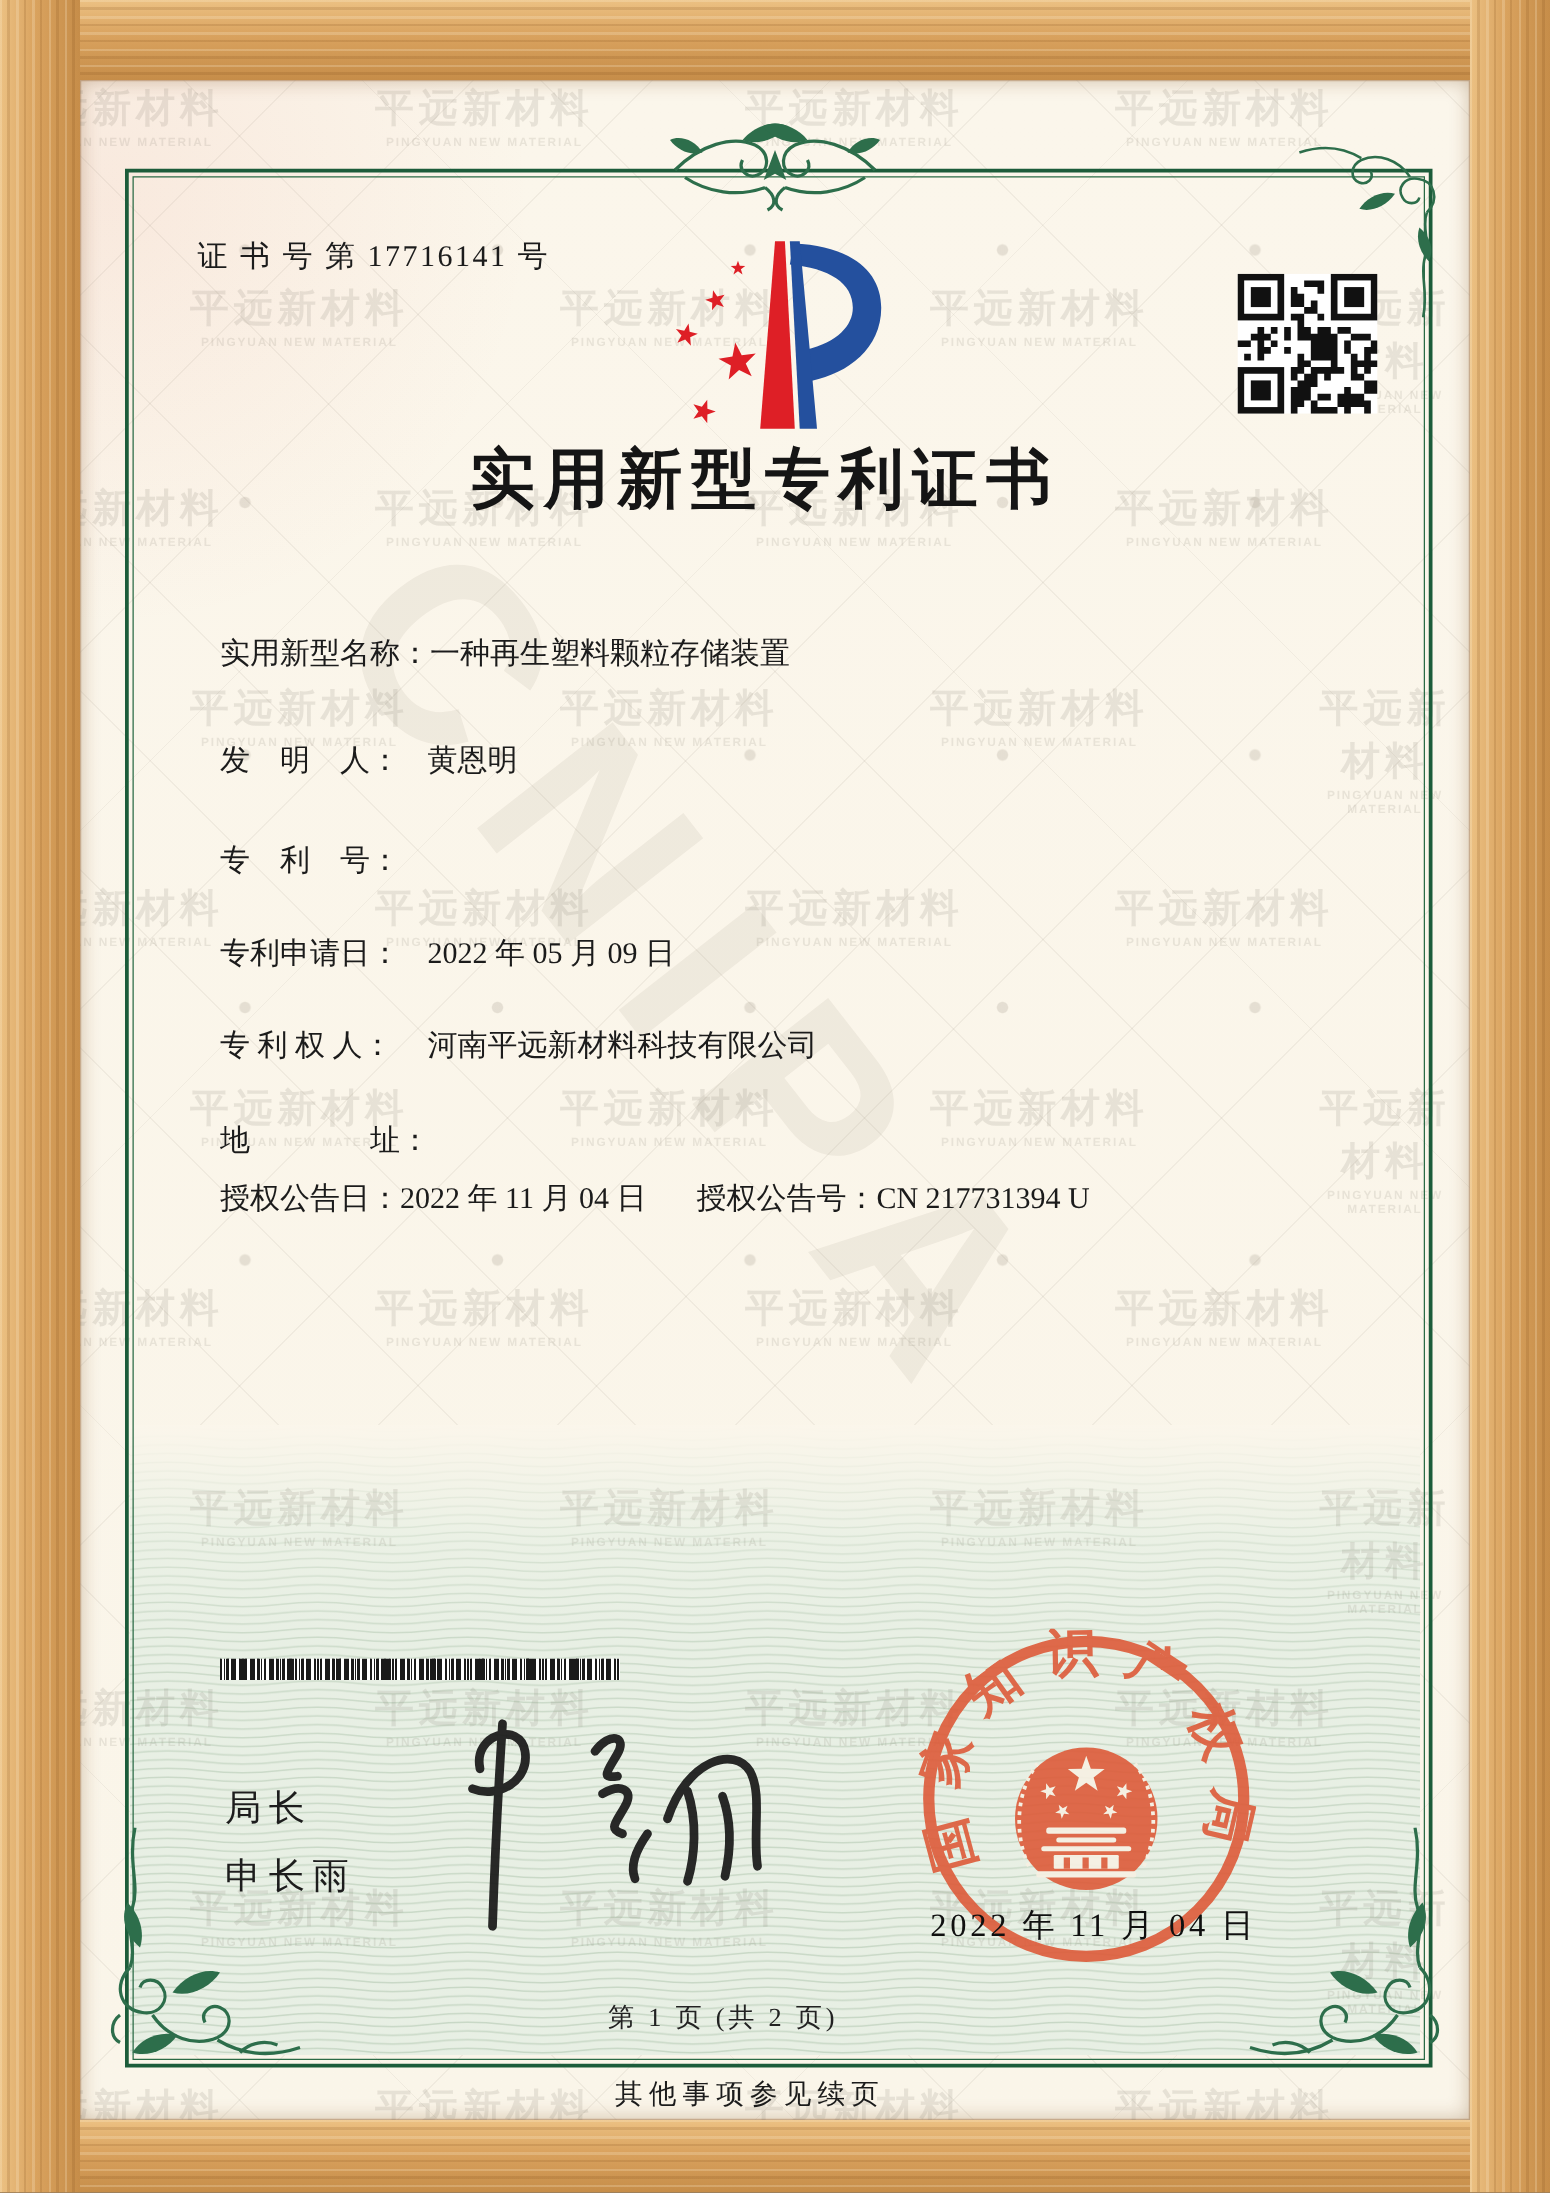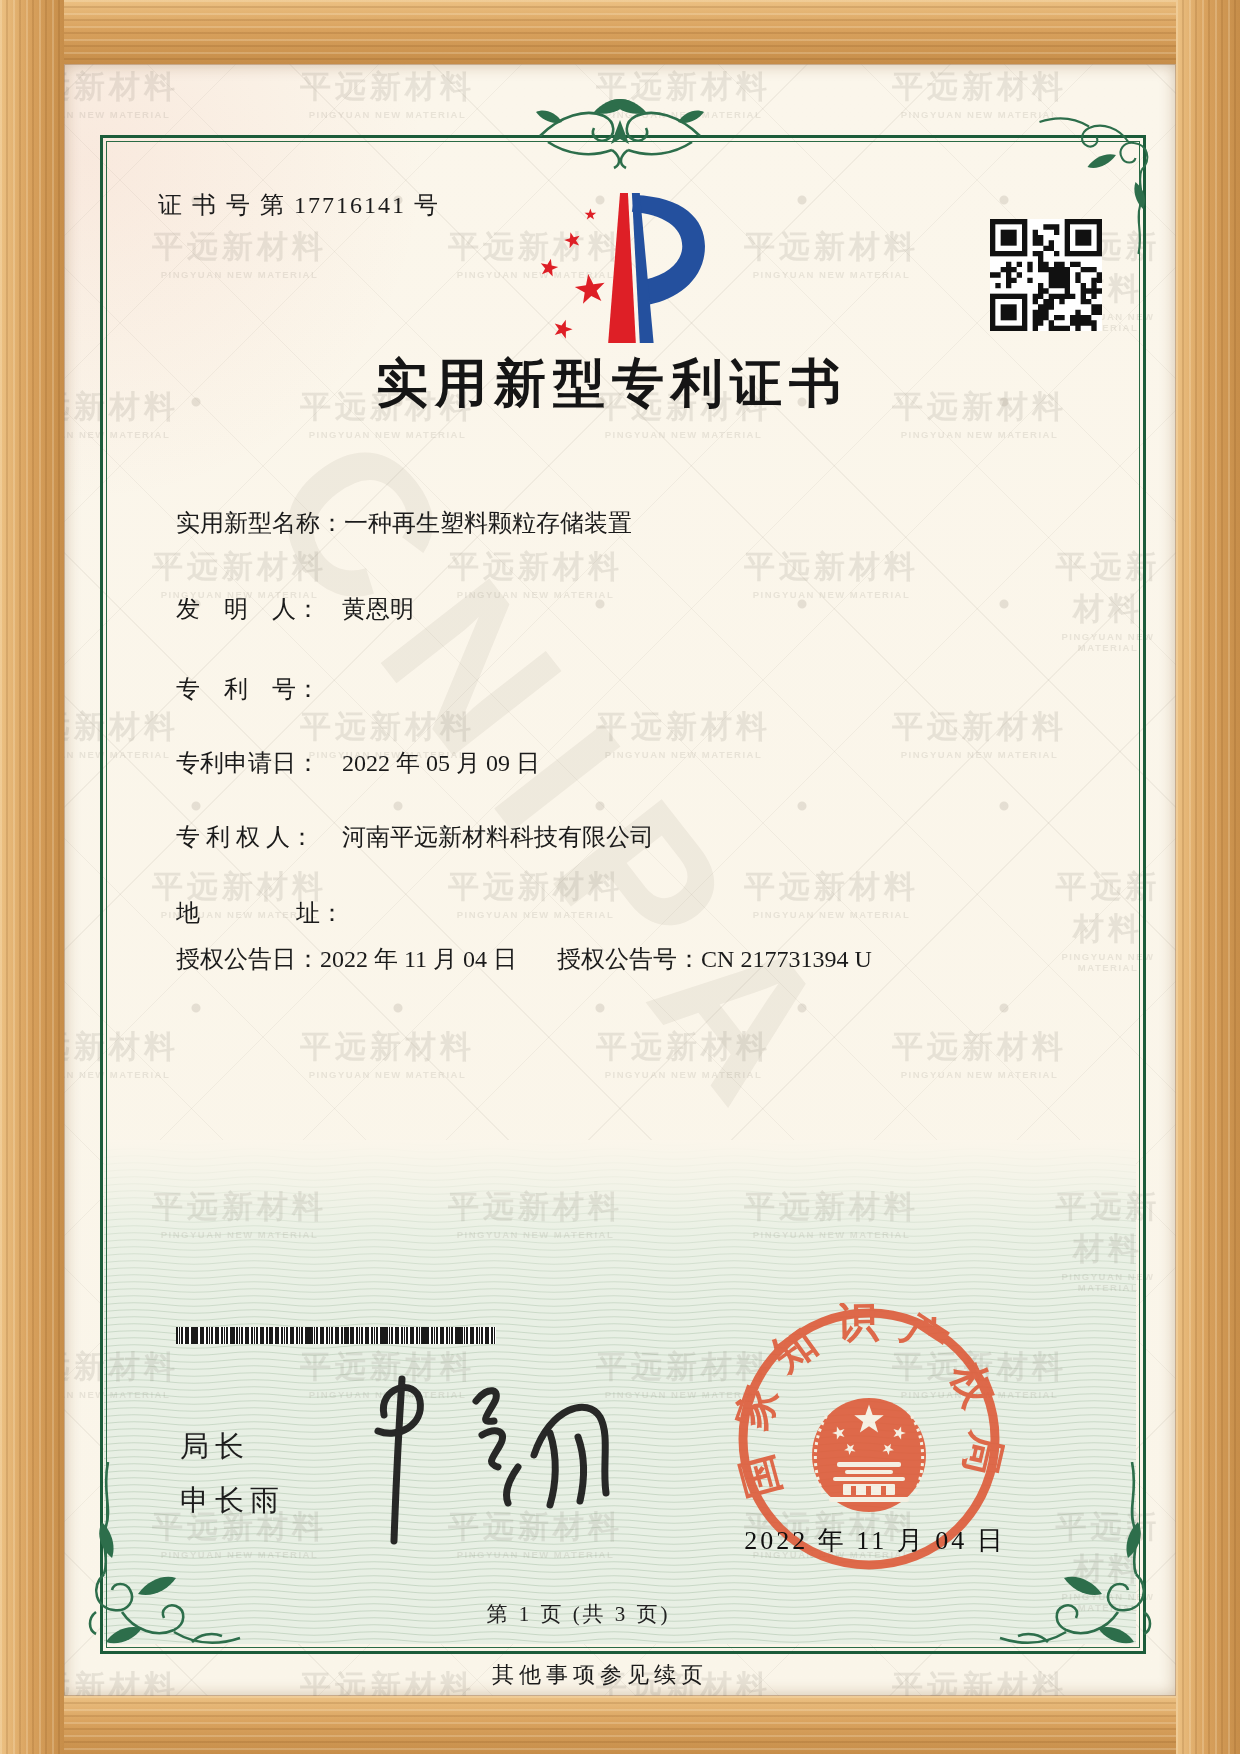--- a/index.html
+++ b/index.html
@@ -466,18 +466,18 @@
             <rect x="133" y="183" width="5" height="9"></rect>
             <rect x="148" y="183" width="5" height="9"></rect>
           </g>
           <path d="M90 190 C78 164 80 130 97 108" stroke="#f6f0e2" stroke-width="3" fill="none" stroke-dasharray="3 4"></path>
           <path d="M182 190 C194 164 192 130 175 108" stroke="#f6f0e2" stroke-width="3" fill="none" stroke-dasharray="3 4"></path>
         </g>
       </svg>
 
       <div class="seal-date">2022 年 11 月 04 日</div>
 
-      <div class="page-info">第 1 页 (共 3 页)</div>
+      <div class="page-info">第 1 页 (共 2 页)</div>
     </div>
 
     <div class="footer-note">其他事项参见续页</div>
   </div>
 </div>
 
 </body></html>

